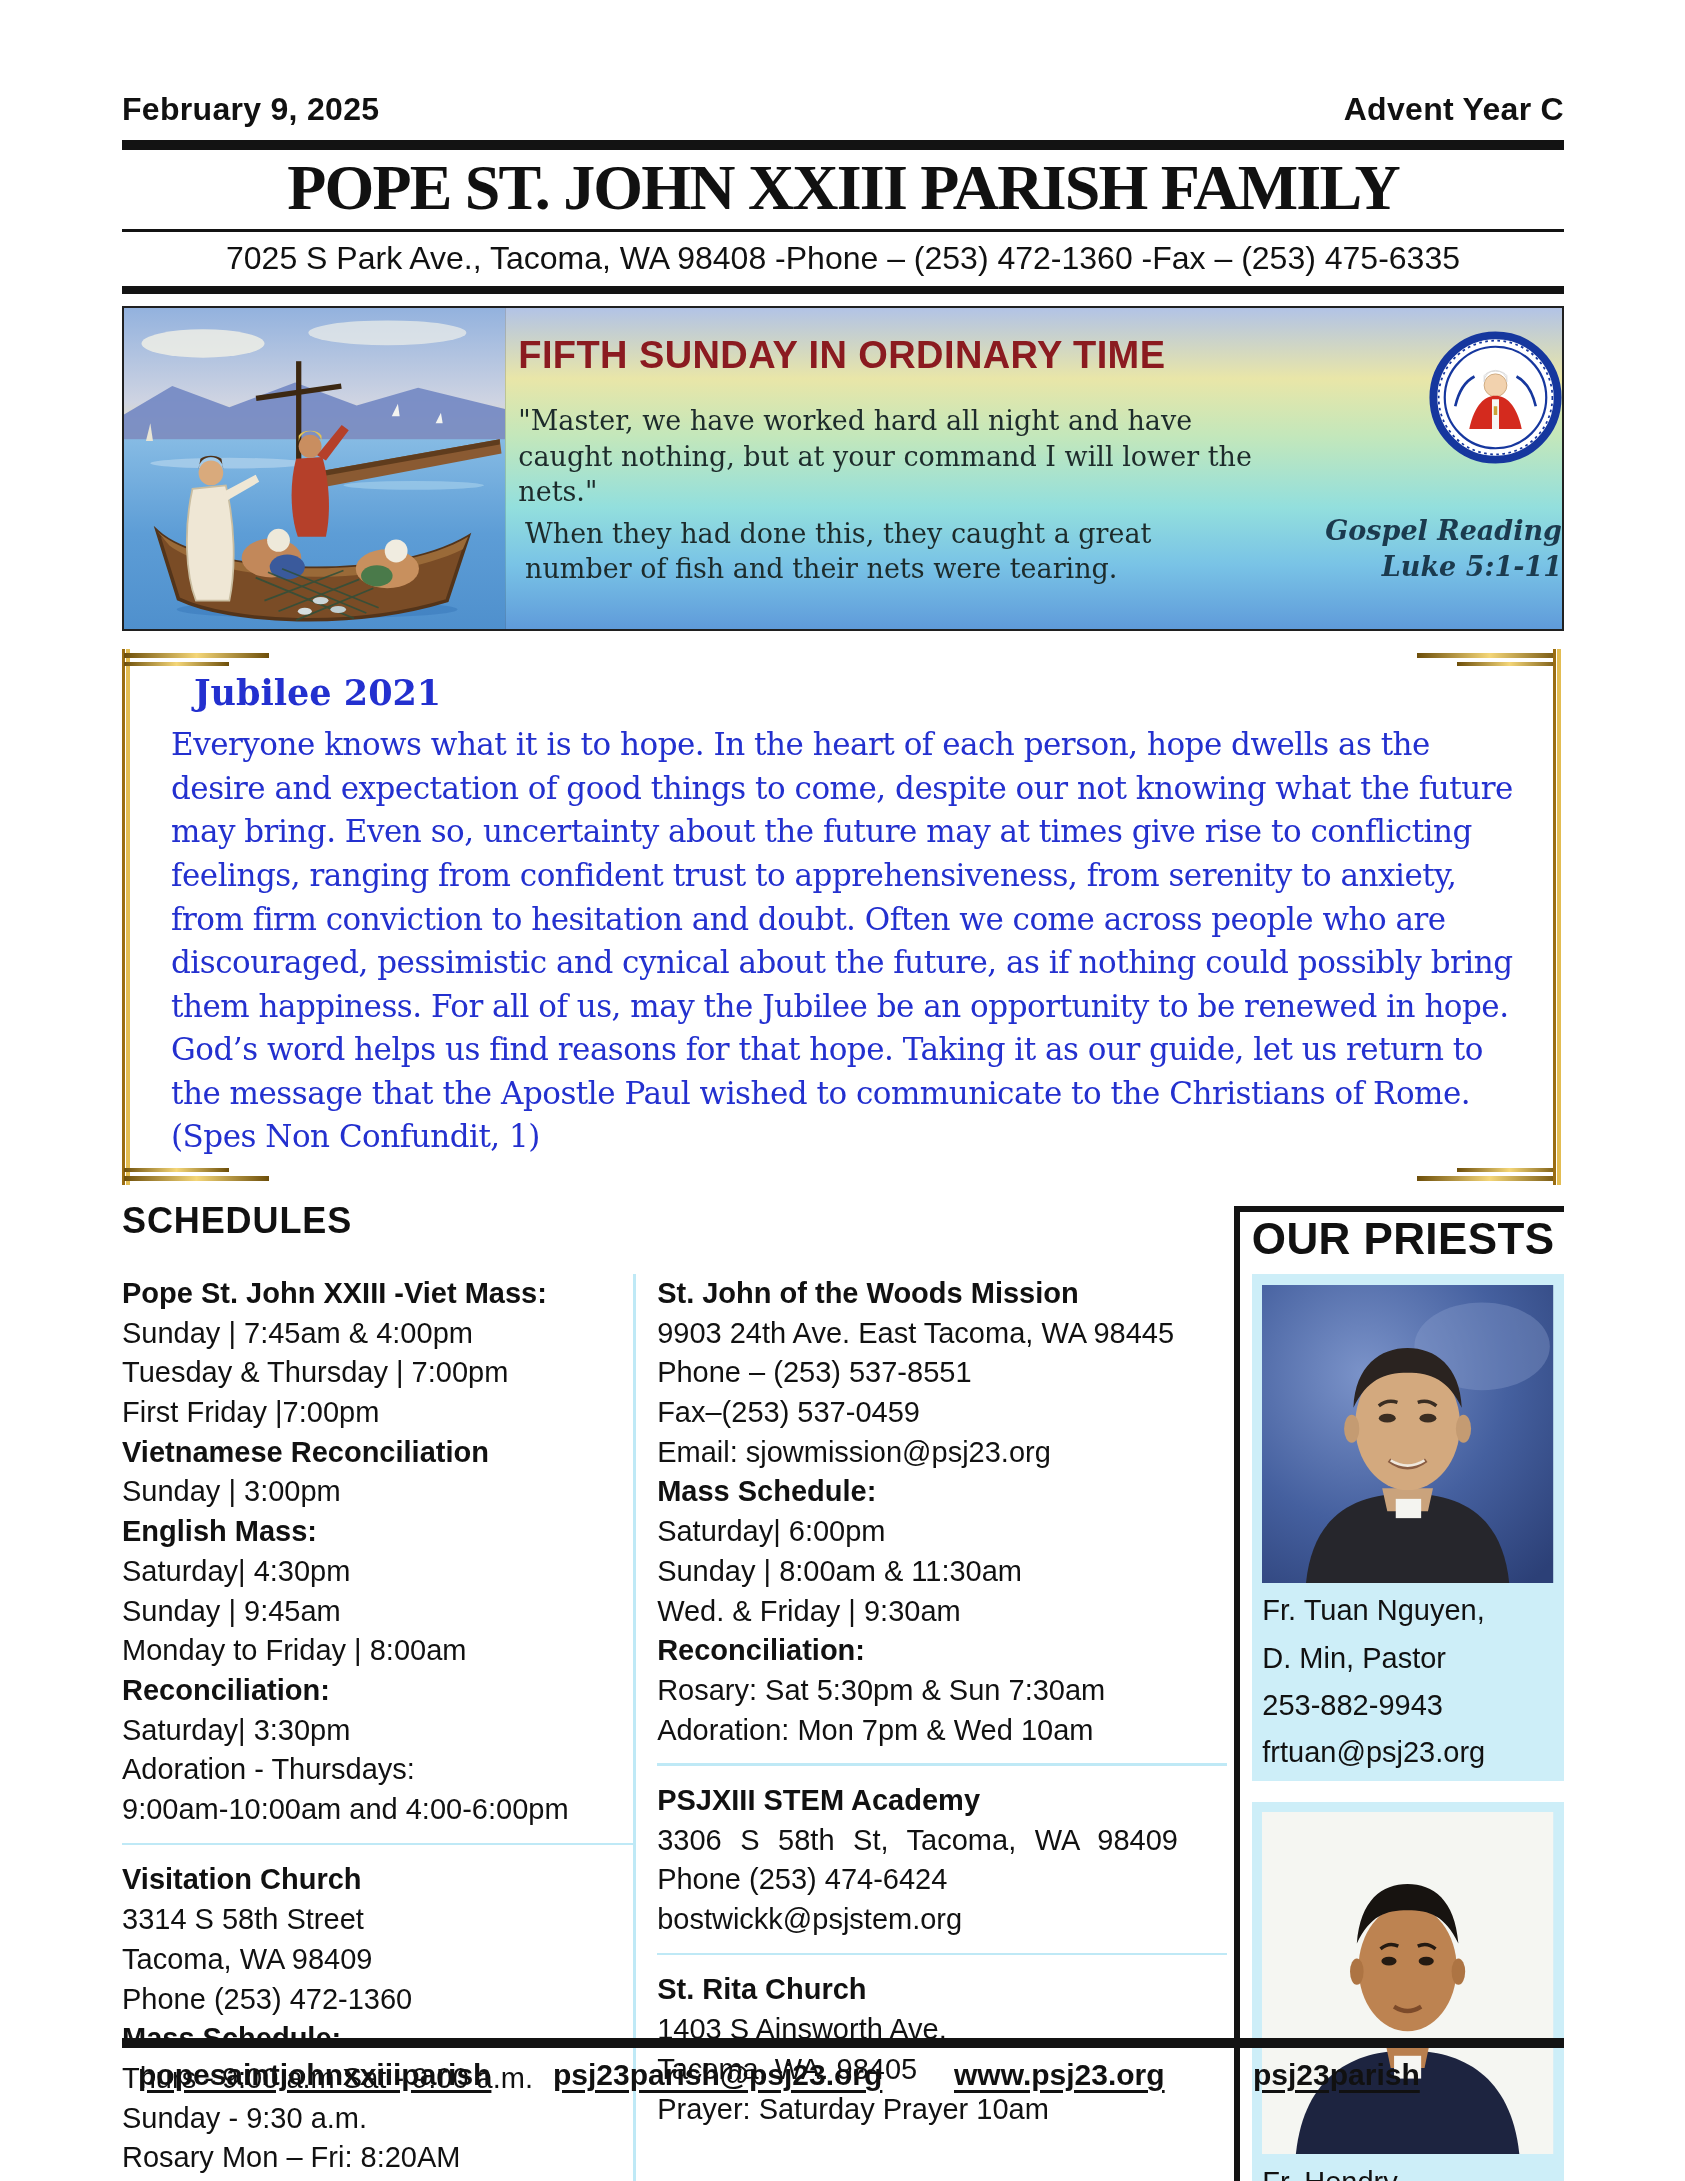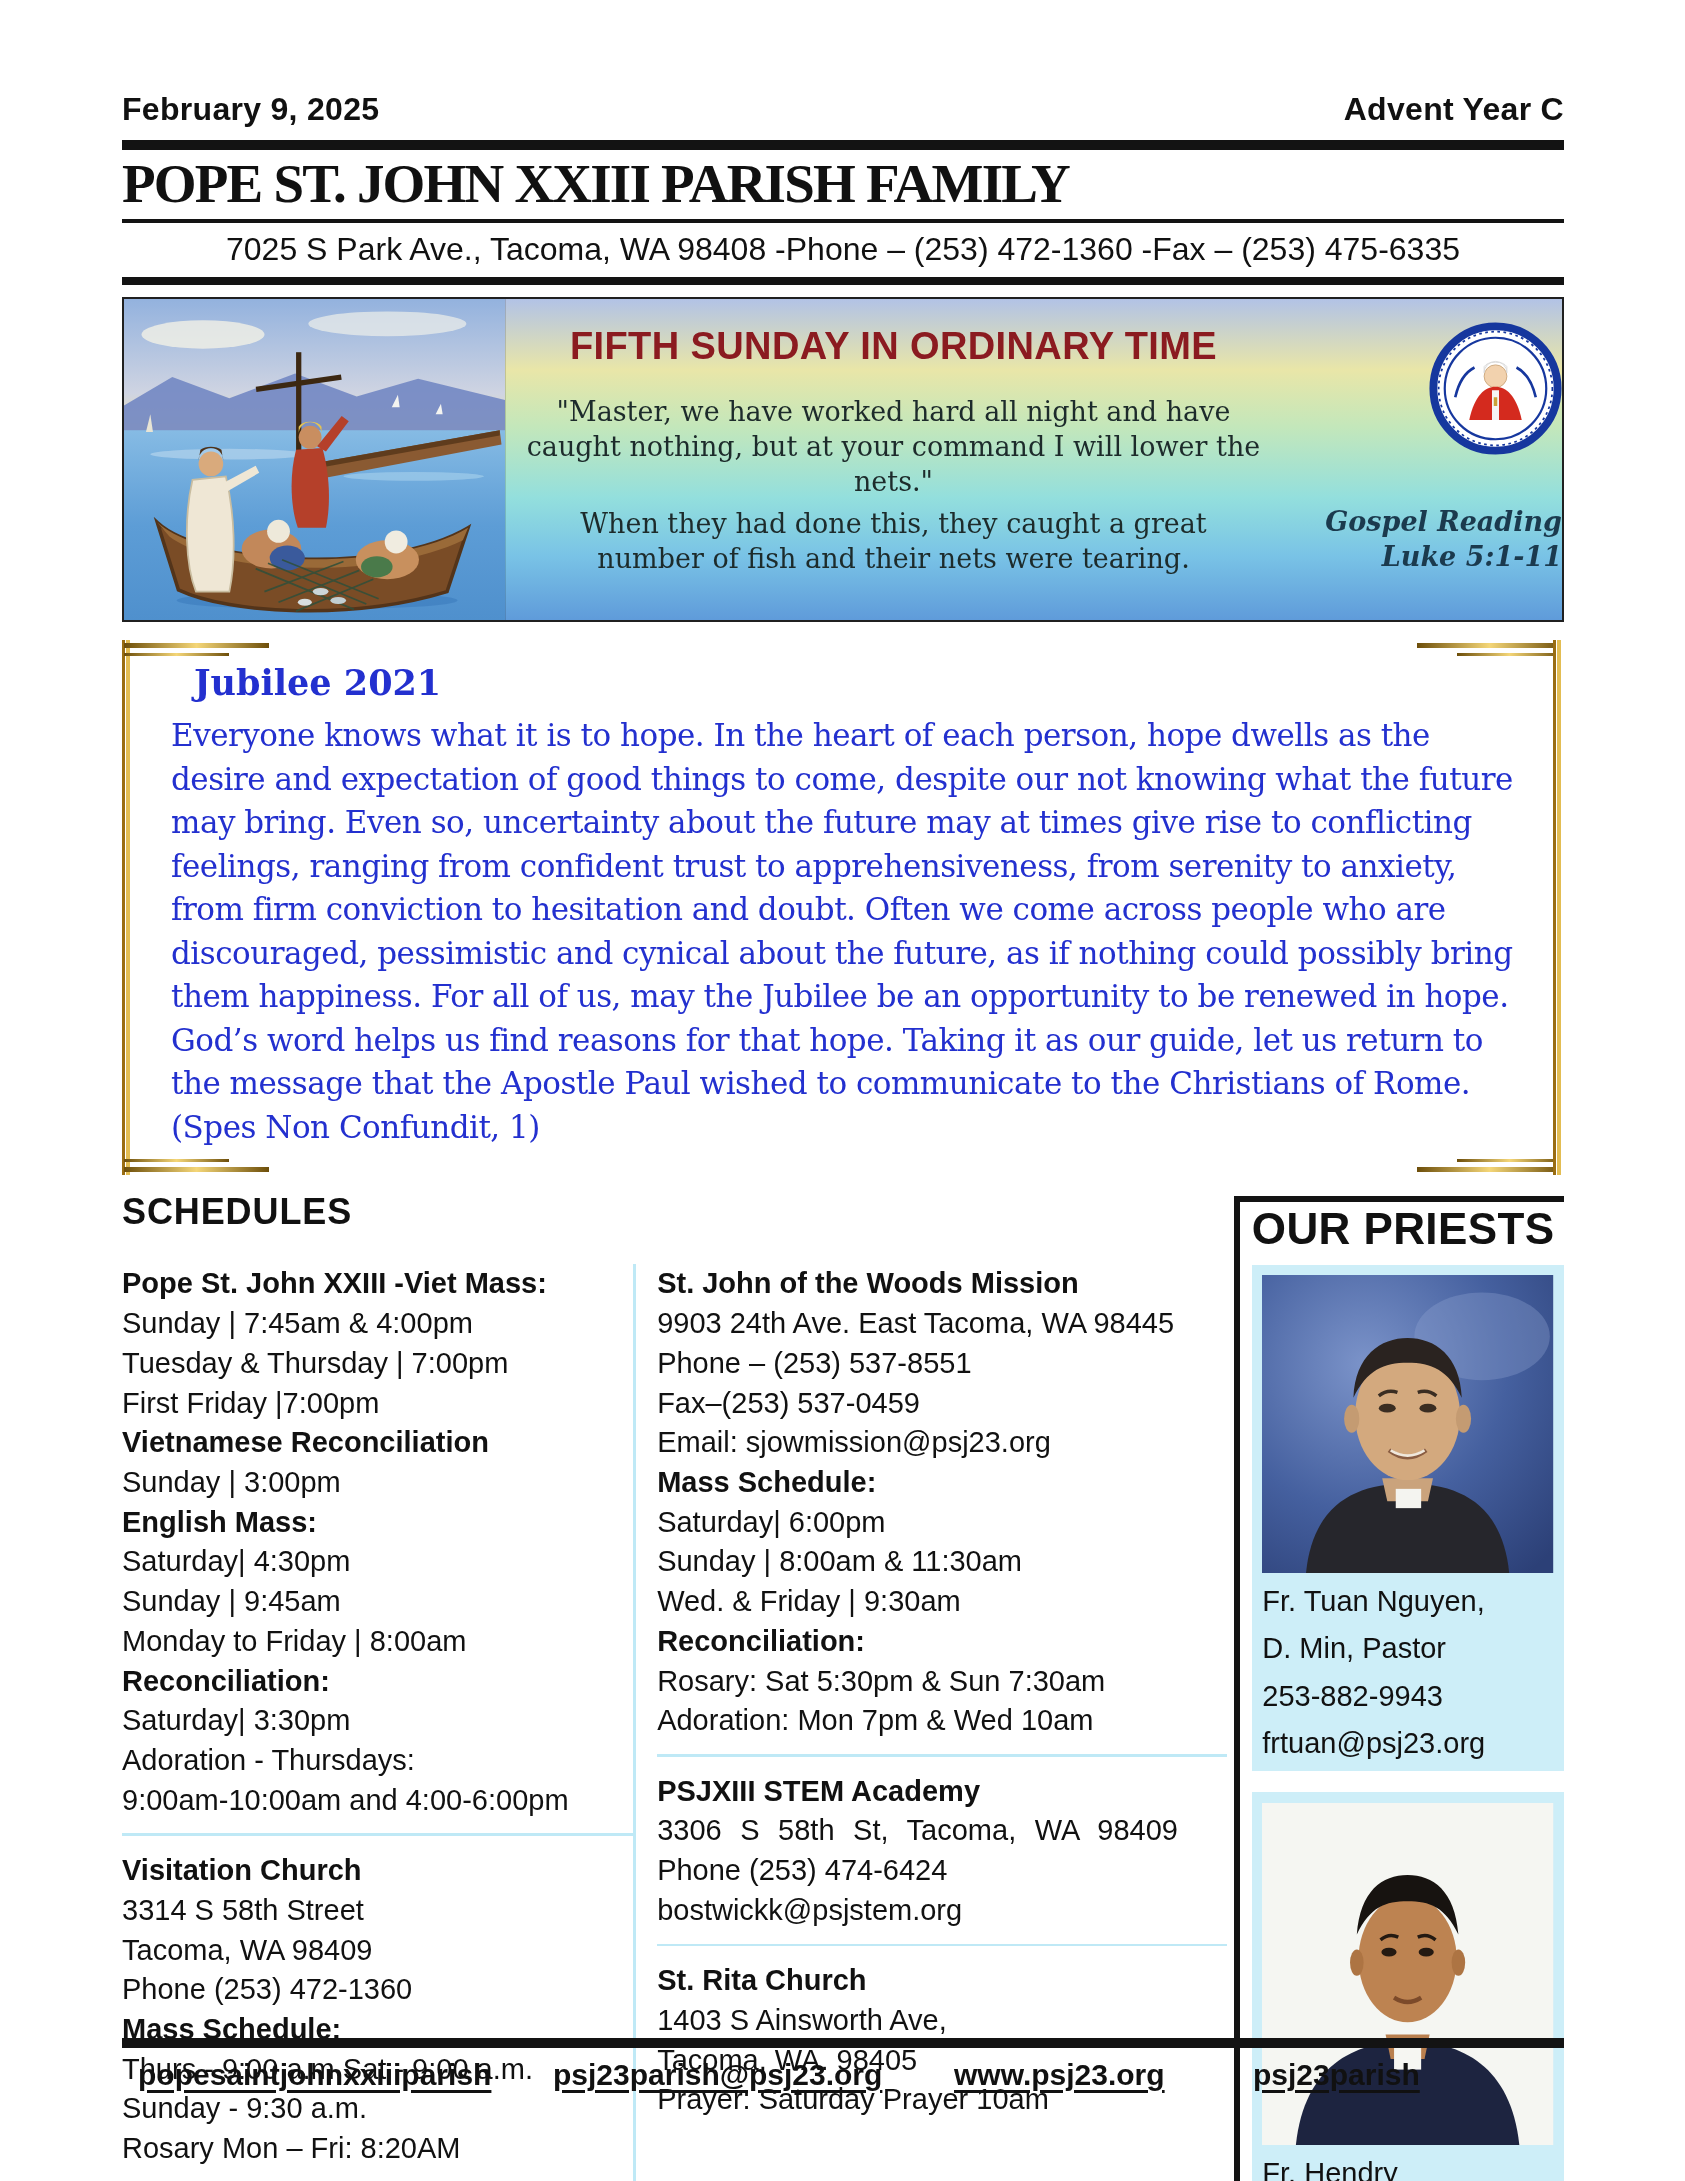--- a/index.html
+++ b/index.html
@@ -4,32 +4,32 @@
 <style>
   html,body{margin:0;padding:0;background:#ffffff;}
   .page{position:relative;width:1685px;height:2181px;background:#fff;overflow:hidden;
         font-family:"Liberation Sans","DejaVu Sans",sans-serif;color:#111;}
   .content{position:absolute;left:122px;top:0;width:1442px;}
 
   
   .hdr{display:flex;justify-content:space-between;align-items:flex-end;padding-top:91px;
        font-size:32px;font-weight:700;letter-spacing:0.3px;text-align:right;}
   .bar-thick{height:9.7px;background:#131313;margin-top:12.3px;}
-  .masthead{font-family:"Liberation Serif","DejaVu Serif",serif;font-weight:700;font-size:55px;
-            letter-spacing:-1.8px;line-height:1.04;margin-top:5.3px;white-space:nowrap;}
+  .masthead{font-family:"Liberation Serif","DejaVu Serif",serif;font-weight:700;font-size:64px;
+            text-align:center;letter-spacing:-1.8px;line-height:1.04;margin-top:5.3px;white-space:nowrap;}
   .bar-thin{height:3.5px;background:#131313;margin-top:7px;}
   .addr{text-align:center;font-size:32px;padding:8px 0 8.8px;}
   .bar-mid{height:8px;background:#131313;}
 
   
   .banner{margin-top:12.3px;border:2.6px solid #202020;height:321px;display:flex;
           background:linear-gradient(180deg,#b2c3e6 0%,#e9e6a8 22%,#c3e7bb 40%,#93dfdd 62%,#79c3e6 80%,#5f9bda 100%);}
   .paint{width:381px;flex:none;border-right:0.9px solid rgba(0,0,0,.15);}
   .paint svg{display:block;width:100%;height:100%;}
-  .bcenter{flex:1;text-align:center;padding:26px 12.3px 0;}
+  .bcenter{flex:1;padding:26px 12.3px 0;}
   .btitle{color:#8b1b20;font-size:38px;font-weight:700;letter-spacing:0.4px;}
   .bquote{font-family:"DejaVu Serif","Liberation Serif",serif;font-size:27px;line-height:1.3;
           color:#1d2b2b;margin:26px auto 0;max-width:772px;}
   .bquote2{font-family:"DejaVu Serif","Liberation Serif",serif;font-size:27px;line-height:1.3;
            color:#1d2b2b;margin:7px auto 0;max-width:737px;}
   .bright{width:281px;flex:none;text-align:right;}
   .logo{margin-top:23px;}
   .gospel{font-family:"DejaVu Serif","Liberation Serif",serif;font-style:italic;font-weight:700;
           font-size:27px;color:#1b3a4e;margin-top:46px;line-height:1.3;}
 

